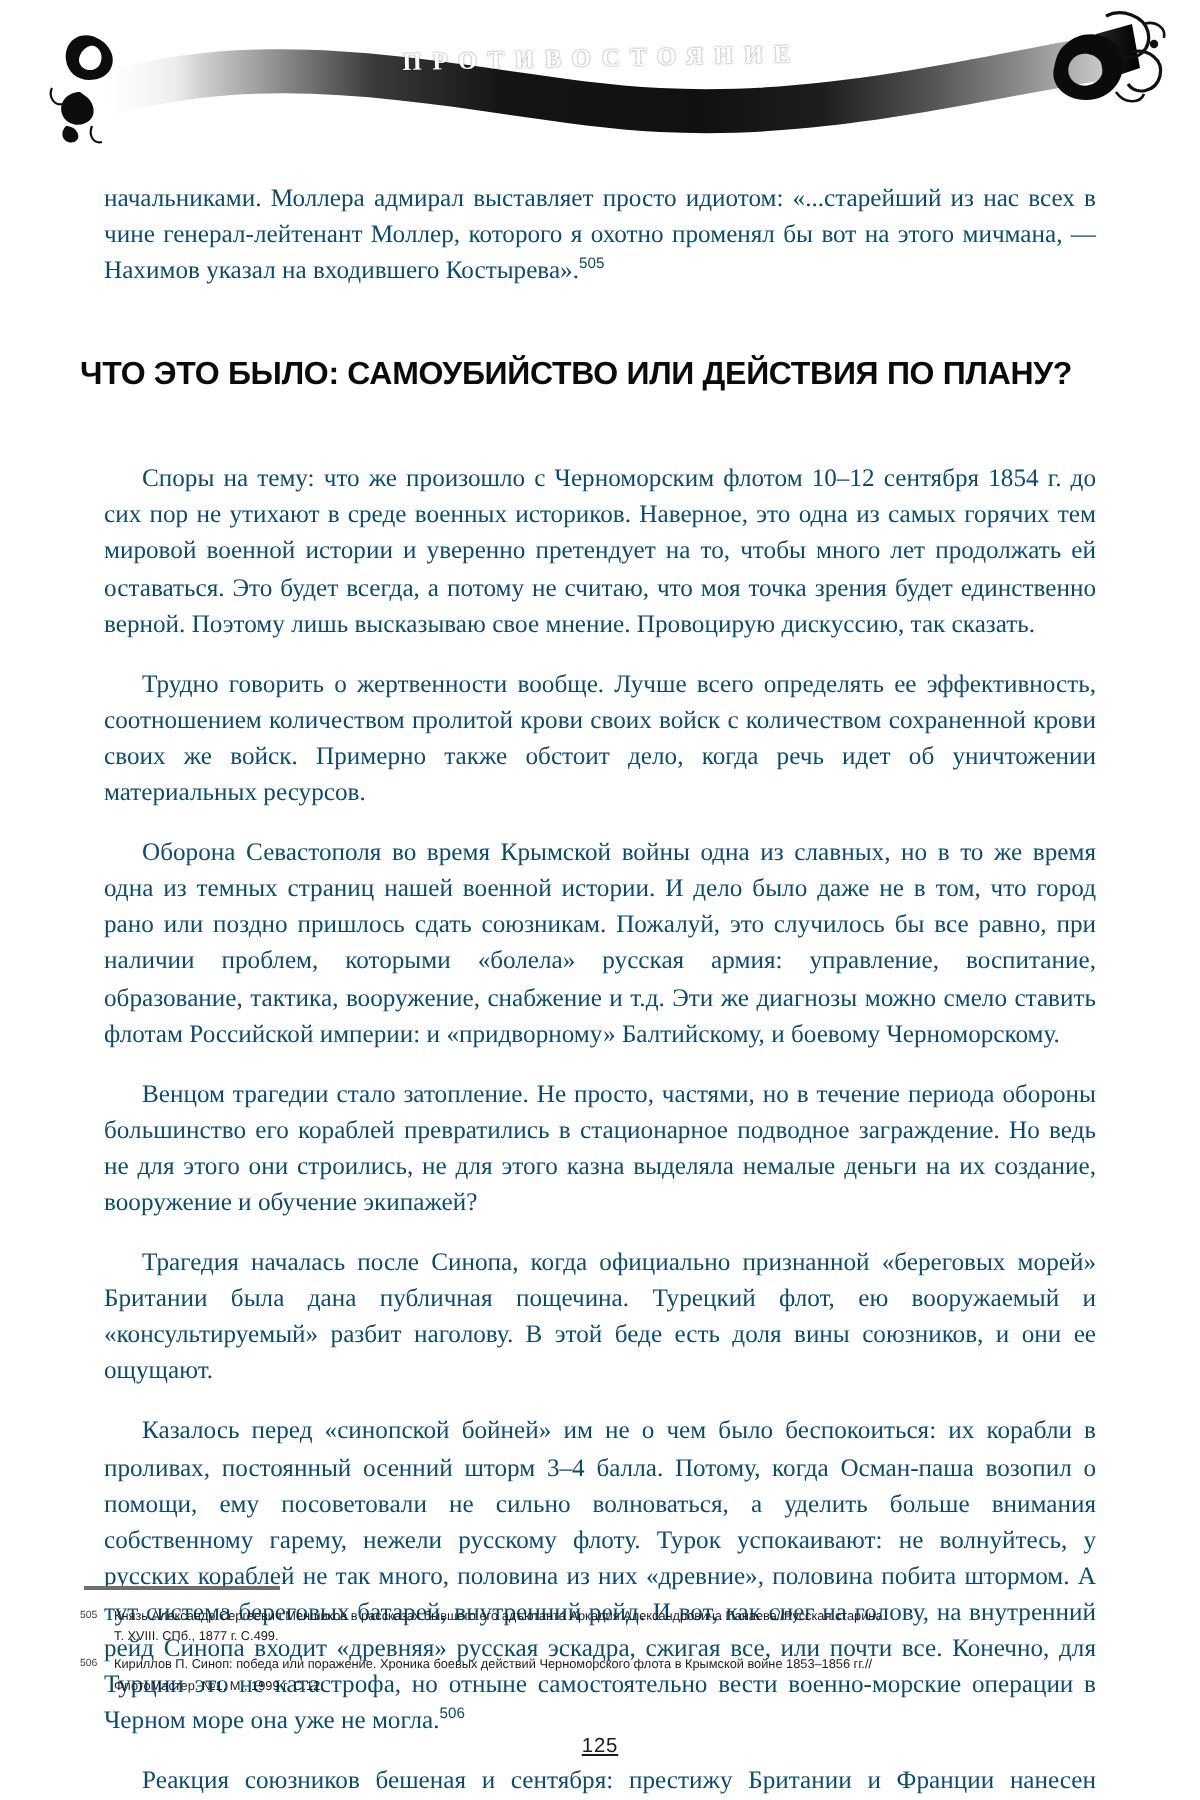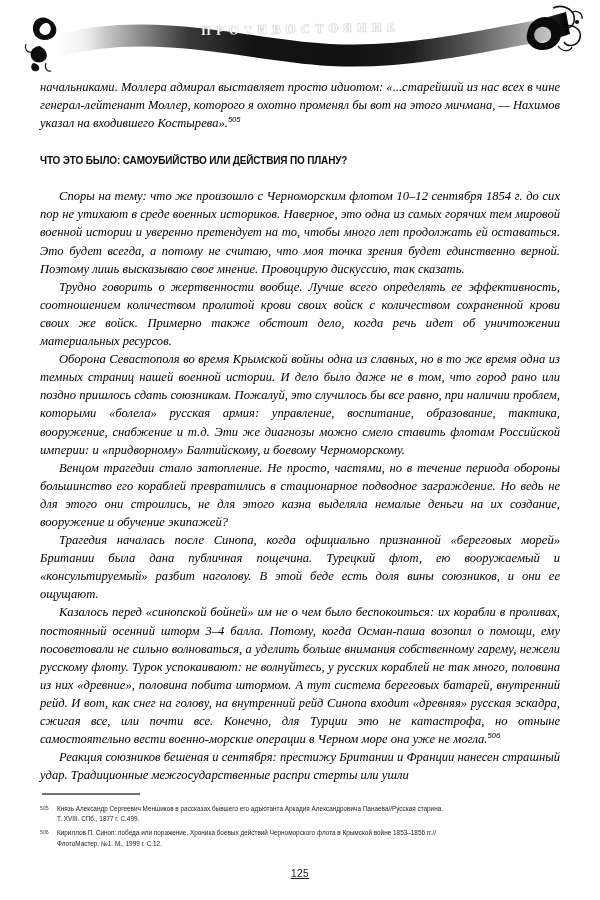--- a/index.html
+++ b/index.html
@@ -65,47 +65,46 @@
 
   
   .content {
     position: absolute;
     left: 40px;
     top: 78px;
     width: 520px;
   }
 
   p.body {
-    margin: 0;
+    margin: 12px;
     font-size: 12.6px;
     line-height: 18.1px;
     text-align: justify;
     text-justify: inter-word;
     text-indent: 19px;
     font-family: "Liberation Serif", serif;
-    color: #000000;
+    color: #0c4a6e;
     hyphens: none;
-    font-style: italic;
   }
   p.body.no-indent { text-indent: 0; }
 
   p.body + p.body { margin-top: 0px; }
 
   sup.fn {
     font-size: 7.6px;
     vertical-align: super;
     line-height: 0;
     font-family: "Liberation Sans", sans-serif;
   }
 
   h2.section-heading {
     margin: 0;
     font-family: "Liberation Sans", sans-serif;
     font-weight: bold;
-    font-size: 10px;
+    font-size: 16px;
     letter-spacing: -0.15px;
     color: #0b0b0b;
     text-align: left;
     white-space: nowrap;
   }
 
   .gap-before-heading { height: 23px; }
   .gap-after-heading  { height: 21px; }
 
   

